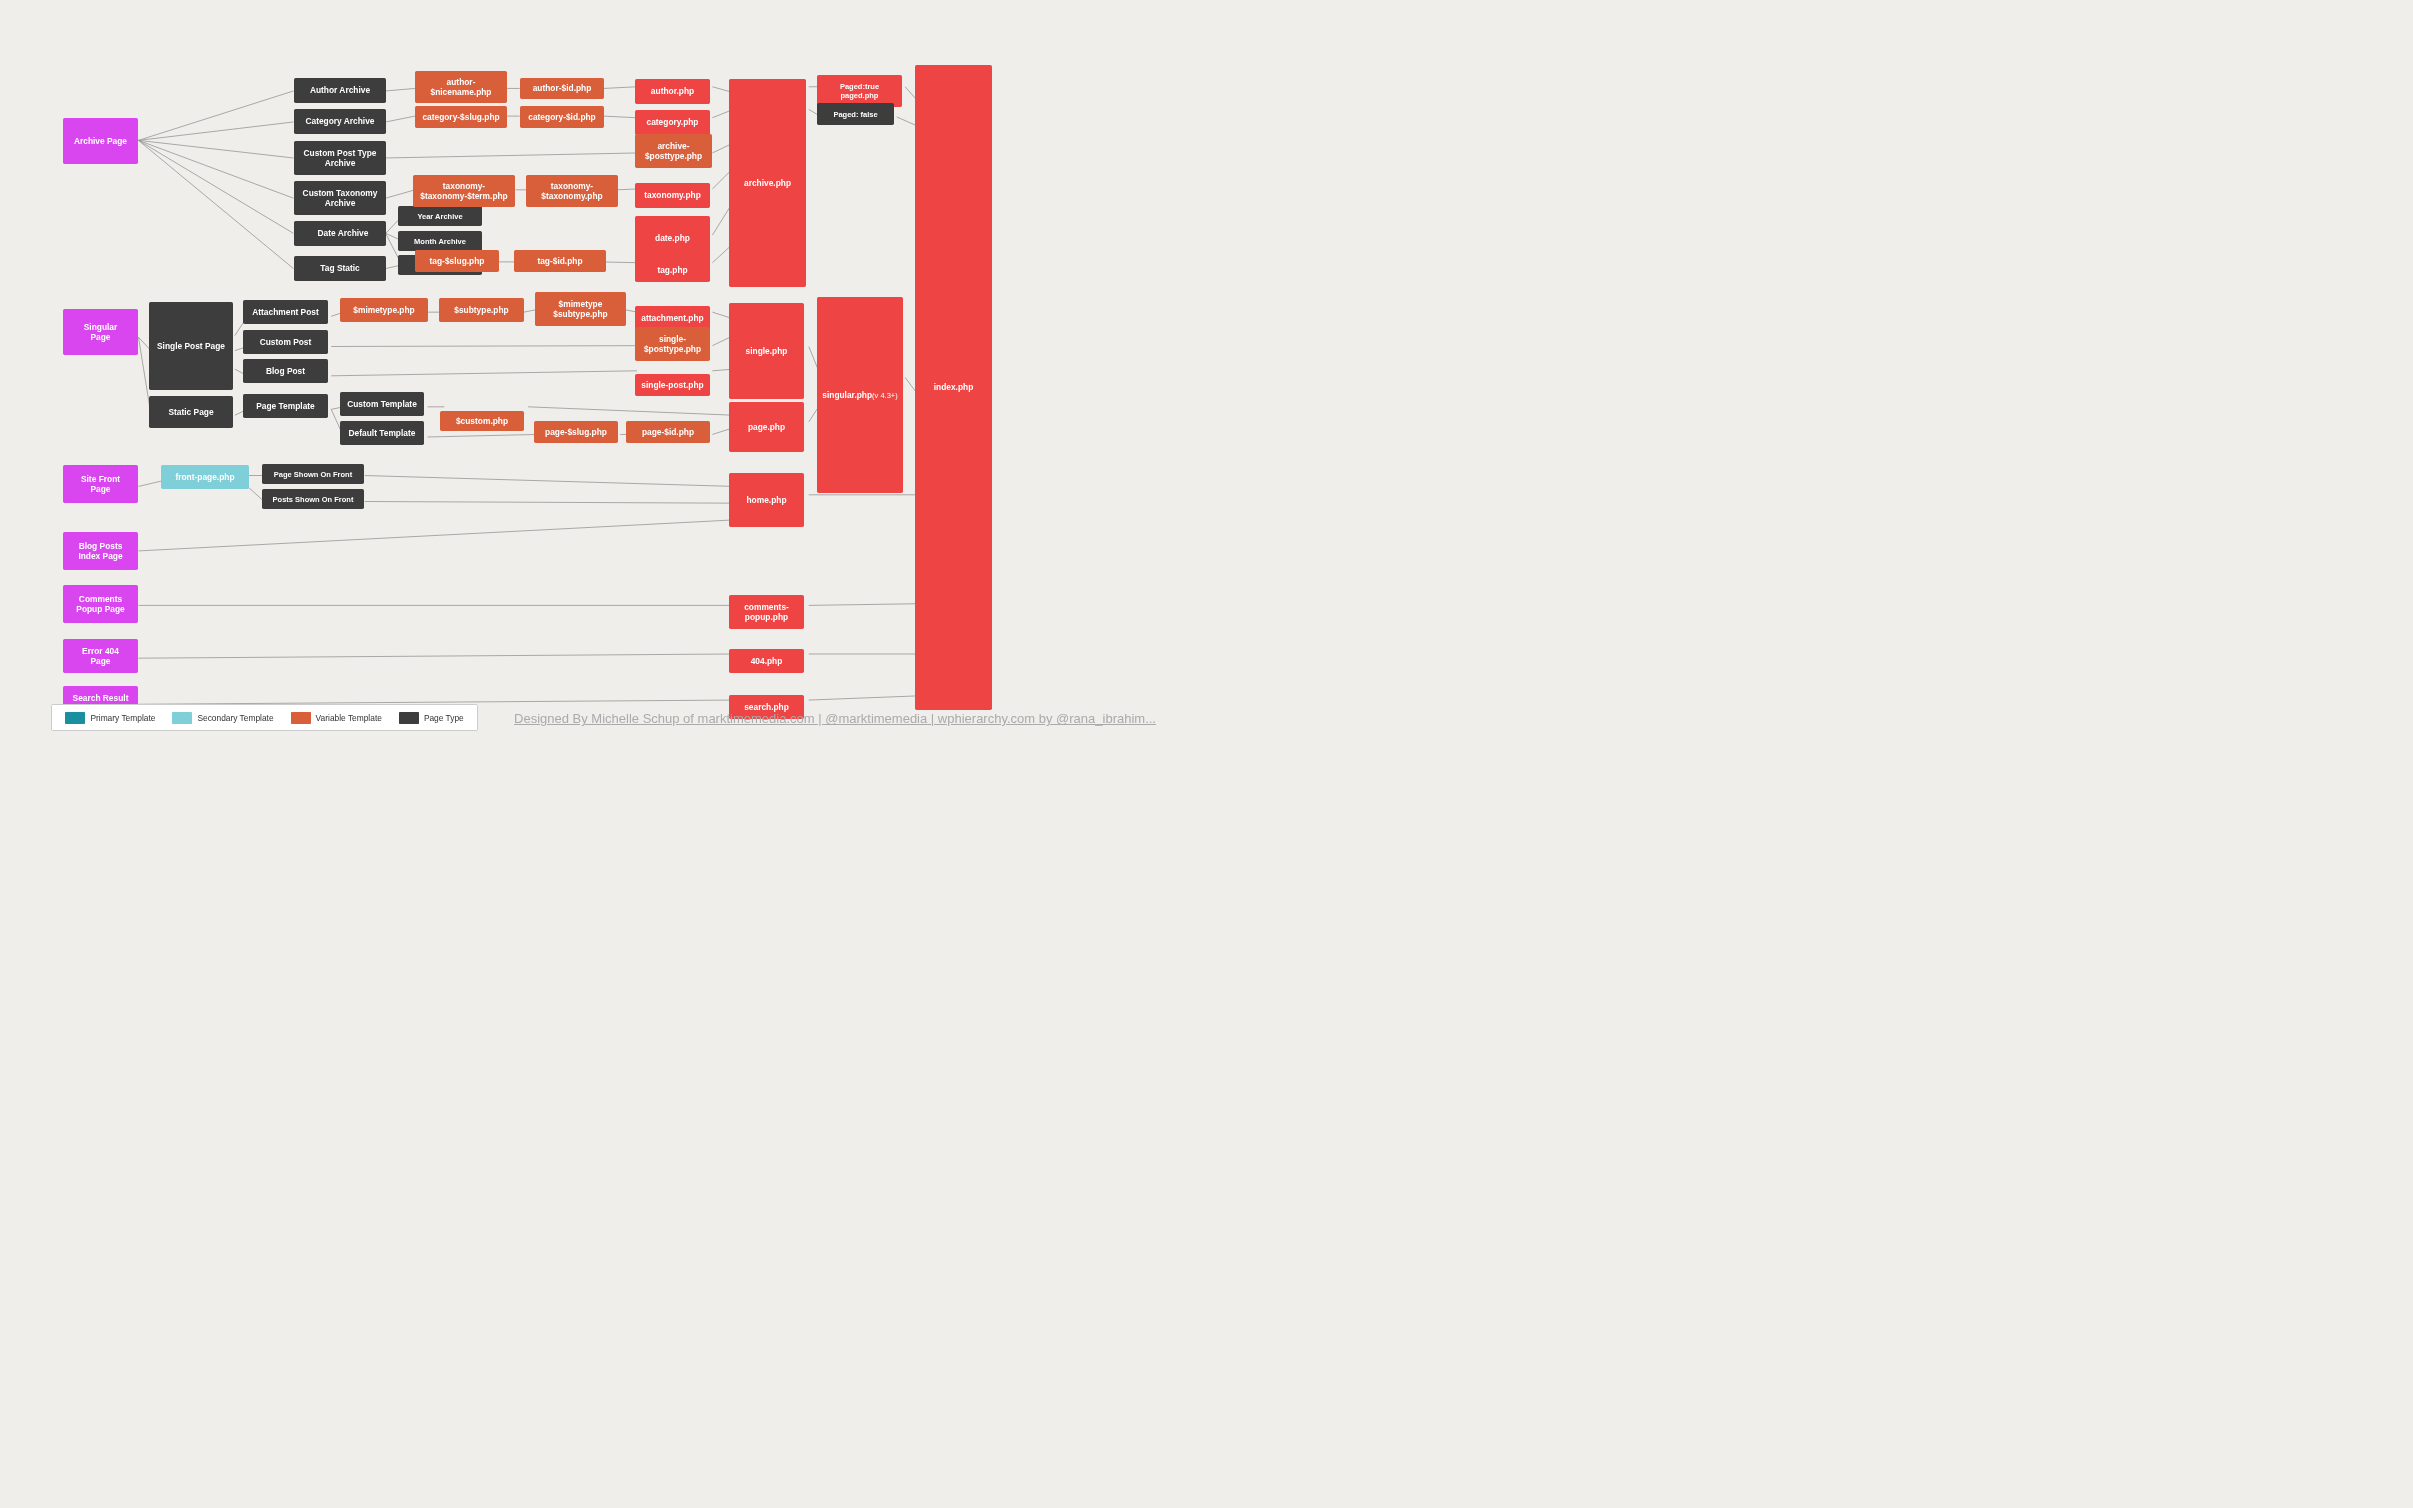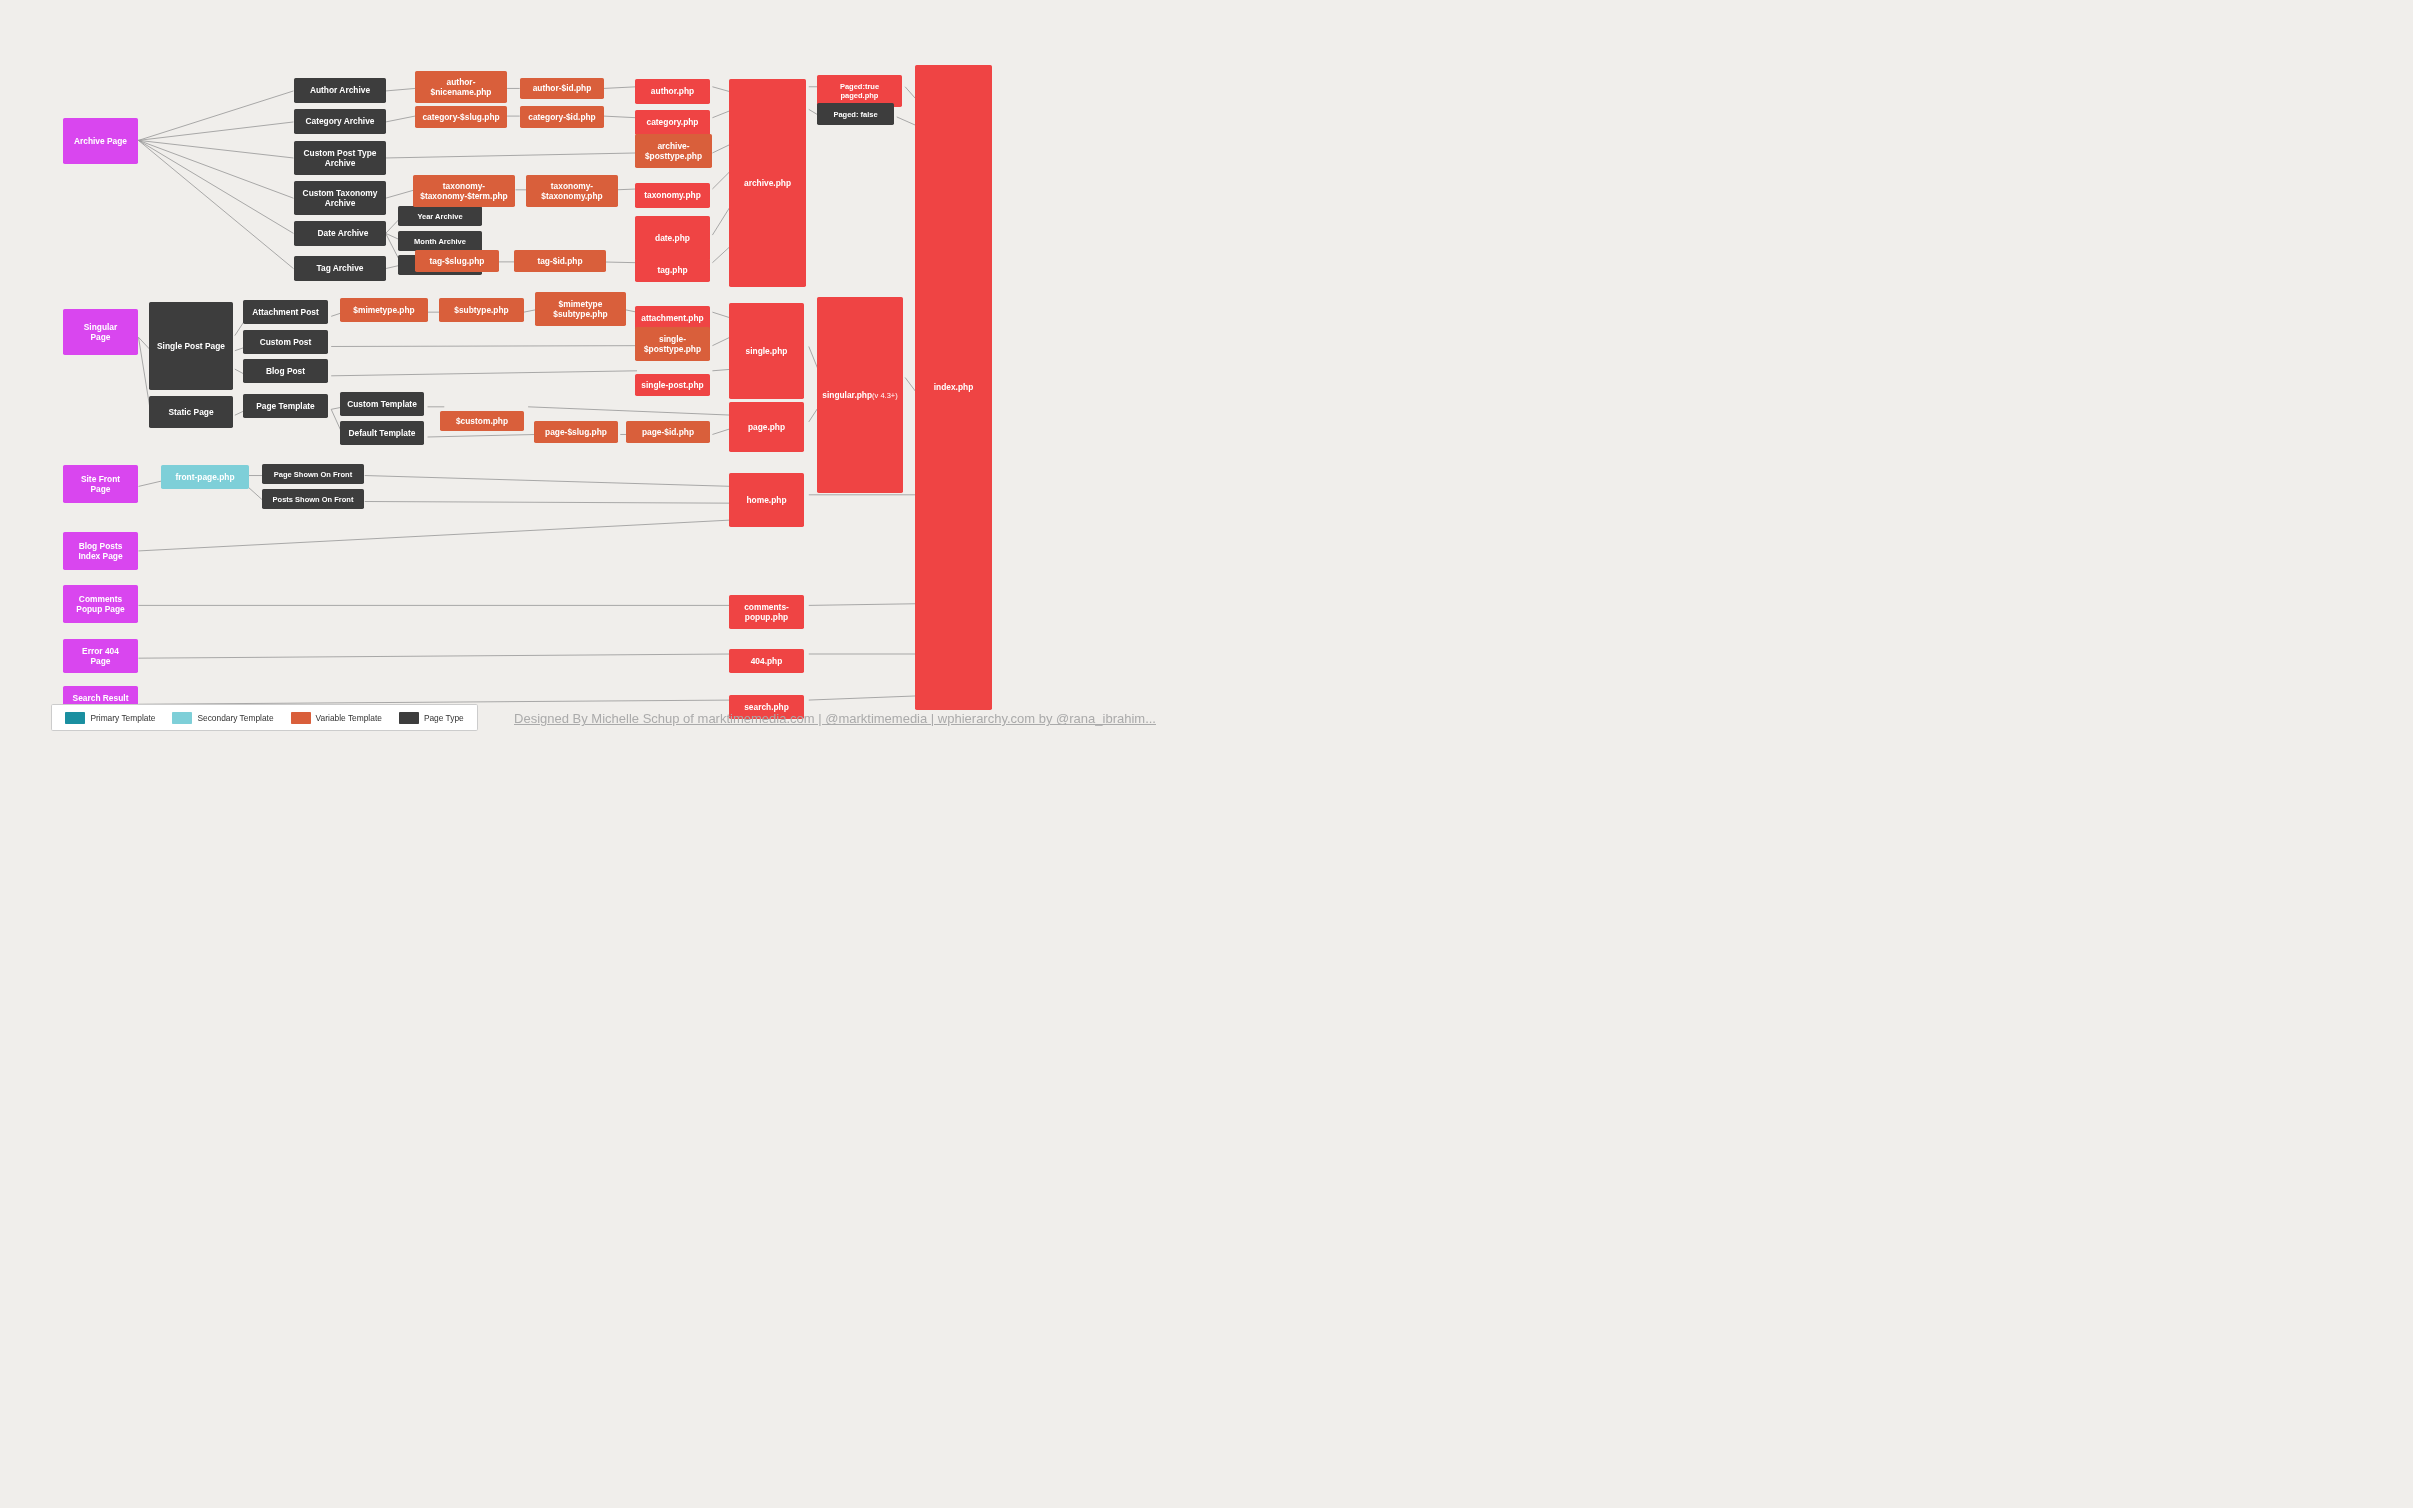--- a/index.html
+++ b/index.html
@@ -237,21 +237,21 @@
   </svg>
 
   <div class="node node-page-type" style="left:46px;top:101px;width:75px;height:46px;">Archive
 Page</div>
 
   <div class="node node-dark" style="left:277px;top:61px;width:92px;height:25px;">Author Archive</div>
   <div class="node node-dark" style="left:277px;top:92px;width:92px;height:25px;">Category Archive</div>
   <div class="node node-dark" style="left:277px;top:124px;width:92px;height:34px;">Custom Post Type<br>Archive</div>
   <div class="node node-dark" style="left:277px;top:164px;width:92px;height:34px;">Custom Taxonomy<br>Archive</div>
   <div class="node node-dark" style="left:277px;top:204px;width:92px;height:25px;padding-left:11px;">Date Archive</div>
-  <div class="node node-dark" style="left:277px;top:239px;width:92px;height:25px;">Tag Archive</div>
+  <div class="node node-dark" style="left:277px;top:239px;width:92px;height:25px;">Tag Static</div>
 
   <div class="node node-dark" style="left:381px;top:189px;width:84px;height:20px;font-size:7.5px;">Year Archive</div>
   <div class="node node-dark" style="left:381px;top:214px;width:84px;height:20px;font-size:7.5px;">Month Archive</div>
   <div class="node node-dark" style="left:381px;top:238px;width:84px;height:20px;font-size:7.5px;">Day Archive</div>
 
   <div class="node node-variable" style="left:398px;top:54px;width:92px;height:32px;">author-<br>$nicename.php</div>
   <div class="node node-variable" style="left:503px;top:61px;width:84px;height:21px;">author-$id.php</div>
   <div class="node node-variable" style="left:398px;top:89px;width:92px;height:22px;">category-$slug.php</div>
   <div class="node node-variable" style="left:503px;top:89px;width:84px;height:22px;">category-$id.php</div>
   <div class="node node-variable" style="left:396px;top:158px;width:102px;height:32px;">taxonomy-<br>$taxonomy-$term.php</div>

